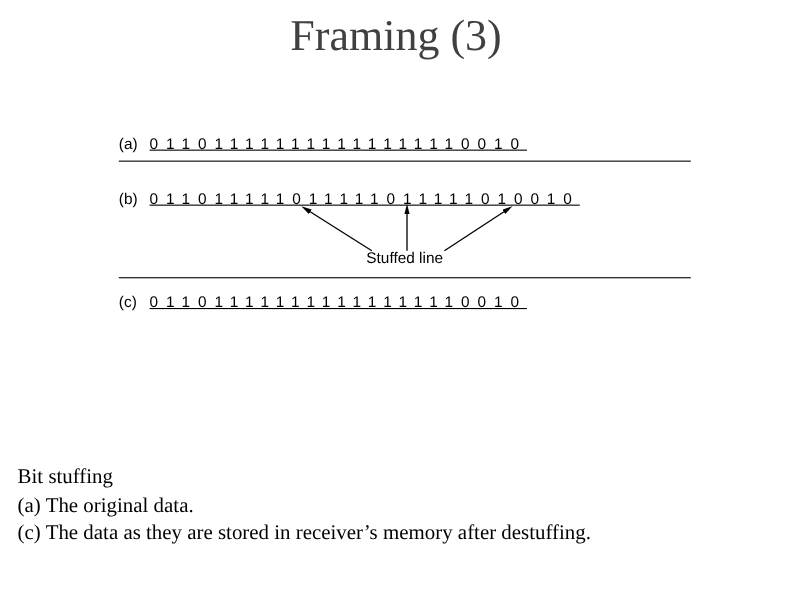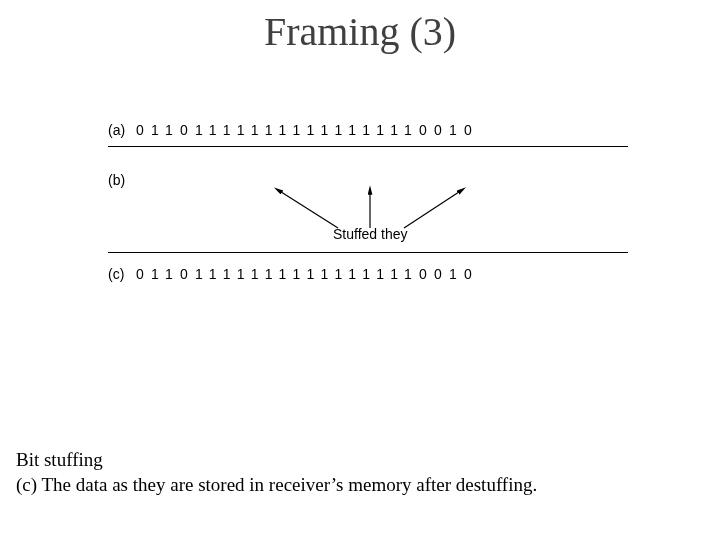--- a/index.html
+++ b/index.html
@@ -42,20 +42,21 @@
     align-items: center;
   }
   .row .lab {
     font-size: 14px;
     width: 28px;
   }
   .row .bits {
     font-size: 14px;
     letter-spacing: 7.2px;
     white-space: nowrap;
+    text-decoration: underline;
   }
   .row-a { top: 2px; }
   .row-b { top: 52px; }
   .row-c { top: 146px; }
   .hr-a { position: absolute; left: 0; top: 26px; width: 520px; border-top: 1px solid #000; }
   .hr-c { position: absolute; left: 0; top: 132px; width: 520px; border-top: 1px solid #000; }
   .stuffed-label {
     position: absolute;
     top: 106px;
     left: 225px;
@@ -90,42 +91,44 @@
 
     <div class="row row-a">
       <span class="lab">(a)</span>
       <span class="bits">011011111111111111110010</span>
     </div>
 
     <div class="hr-a"></div>
 
     <div class="row row-b">
       <span class="lab">(b)</span>
+      <span class="bits">011011111011111011111010010</span>
     </div>
 
     <svg class="arrows" viewBox="0 0 520 44">
       <defs>
         <marker id="ah" markerWidth="8" markerHeight="8" refX="4" refY="2" orient="auto">
           <path d="M0,0 L8,2 L0,4 Z" fill="#000"></path>
         </marker>
       </defs>
       <line x1="230" y1="40" x2="170" y2="2" stroke="#000" stroke-width="1.2" marker-end="url(#ah)"></line>
       <line x1="262" y1="40" x2="262" y2="2" stroke="#000" stroke-width="1.2" marker-end="url(#ah)"></line>
       <line x1="296" y1="40" x2="354" y2="2" stroke="#000" stroke-width="1.2" marker-end="url(#ah)"></line>
     </svg>
 
-    <div class="stuffed-label">Stuffed they</div>
+    <div class="stuffed-label">Stuffed line</div>
 
     <div class="hr-c"></div>
 
     <div class="row row-c">
       <span class="lab">(c)</span>
       <span class="bits">011011111111111111110010</span>
     </div>
 
   </div>
 
   <div class="caption">
     <div>Bit stuffing</div>
+    <div>(a) The original data.</div>
     <div>(c) The data as they are stored in receiver’s memory after destuffing.</div>
   </div>
 
 </div>
 
 </body></html>

